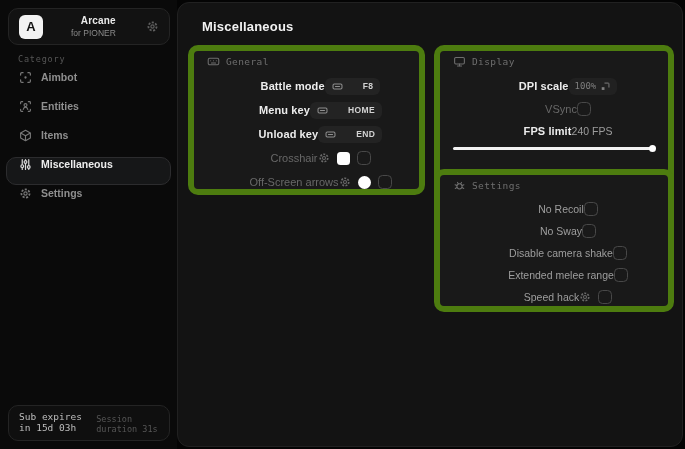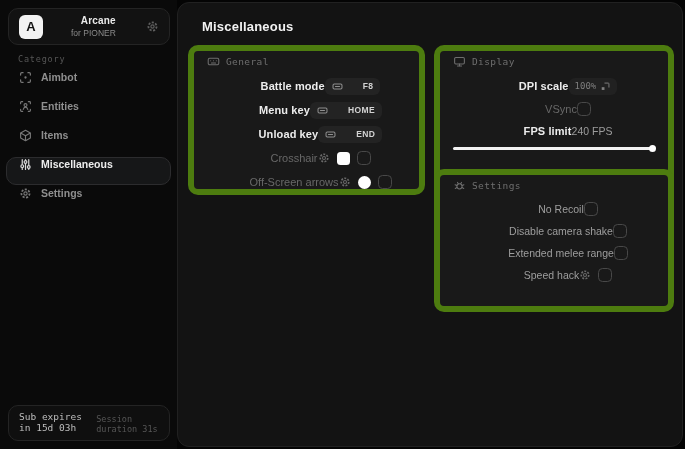--- a/index.html
+++ b/index.html
@@ -303,20 +303,24 @@
           </svg>
         </span>
         <span>Settings</span>
       </div>
 
       <div class="row row-sm">
         <span class="lbl-mid">No Recoil</span>
         <span class="checkbox"></span>
       </div>
       <div class="row row-sm">
+        <span class="lbl-mid">No Sway</span>
+        <span class="checkbox"></span>
+      </div>
+      <div class="row row-sm">
         <span class="lbl-mid">Disable camera shake</span>
         <span class="checkbox"></span>
       </div>
       <div class="row row-sm">
         <span class="lbl-mid">Extended melee range</span>
         <span class="checkbox"></span>
       </div>
       <div class="row row-sm">
         <span class="lbl-mid">Speed hack</span>
         <span class="ctl">

